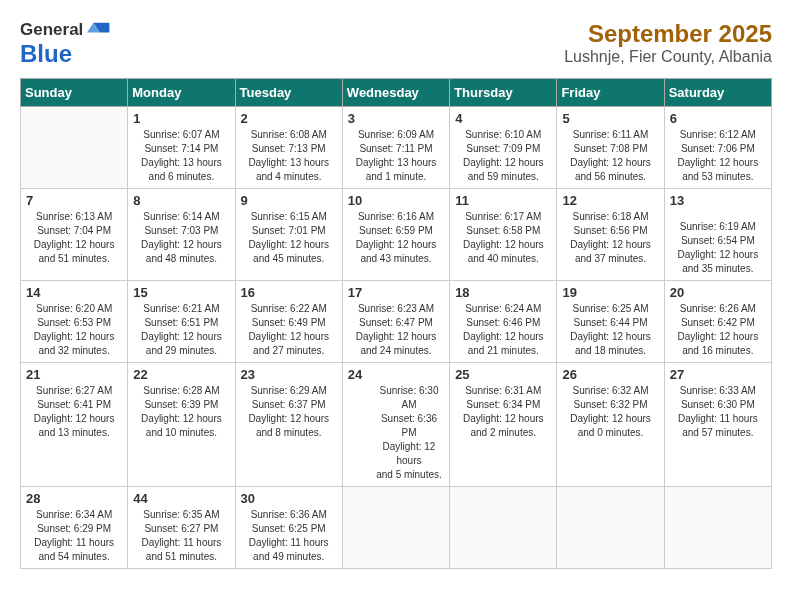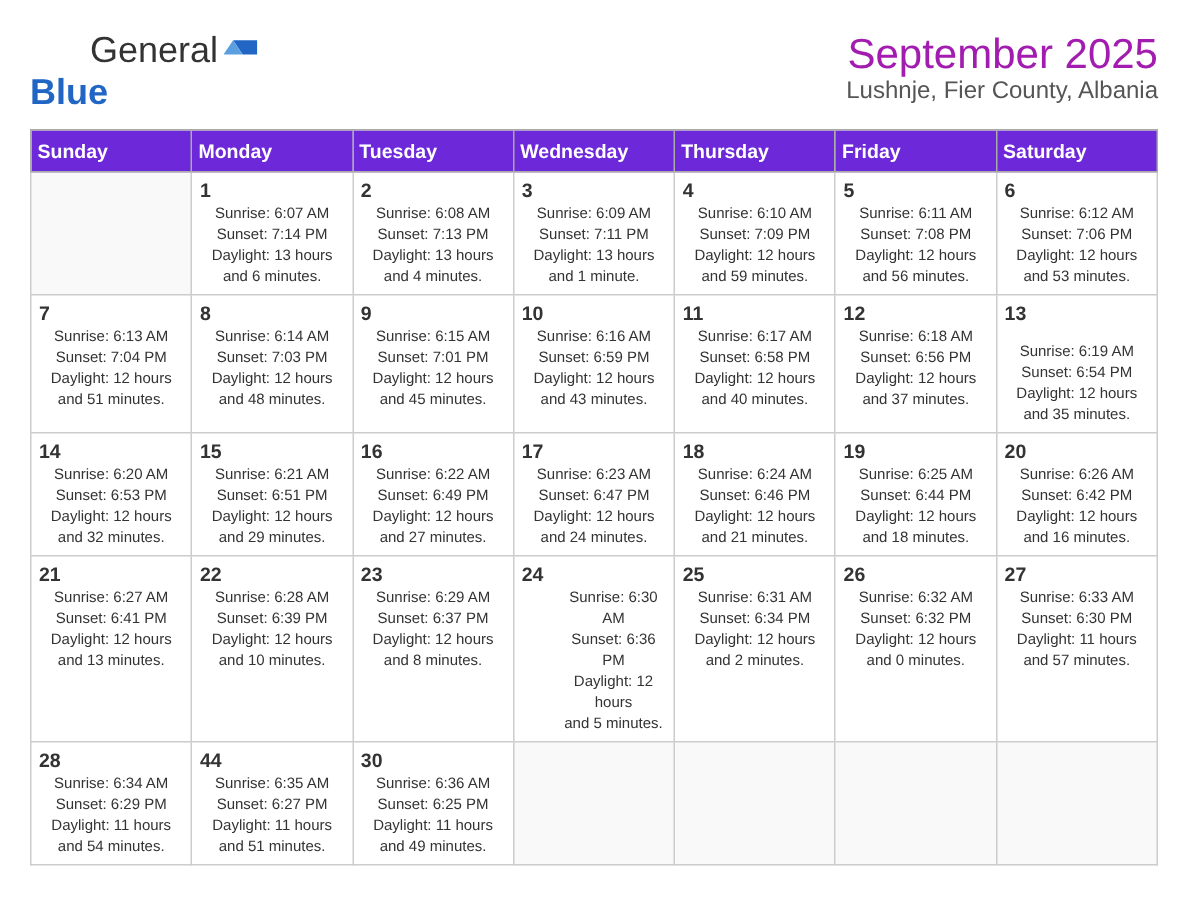--- a/index.html
+++ b/index.html
@@ -28,34 +28,34 @@
     }
     .logo-icon {
       width: 24px;
       height: 20px;
       margin-left: 2px;
     }
     .title-block {
       text-align: right;
     }
     .month-title {
-      font-size: 28px;
-      font-weight: normal;
-      color: #a21caf;
+      font-size: 24px;
+      font-weight: bold;
+      color: #a16207;
     }
     .subtitle {
       font-size: 16px;
       color: #555;
     }
     .calendar {
       width: 100%;
       border-collapse: collapse;
     }
     .calendar th {
-      background-color: #6d28d9;
+      background-color: #0f766e;
       color: #fff;
       font-size: 13px;
       font-weight: bold;
       padding: 6px 4px;
       text-align: left;
       border: 1px solid #aaa;
     }
     .calendar td {
       border: 1px solid #ccc;
       vertical-align: top;
@@ -81,21 +81,21 @@
       color: #333;
       text-align: center;
     }
   </style>
 </head>
 <body>
 
 <div class="header">
   <div class="logo">
     <div class="logo-text">
-      <span style="font-size:24px;font-weight:normal;color:#333;margin-left:40px;">General</span>
+      <span style="font-size:17px;font-weight:bold;color:#333;">General</span>
       <svg class="logo-icon" viewBox="0 0 30 22" xmlns="http://www.w3.org/2000/svg">
         <polygon points="8,2 28,2 28,14 16,14" fill="#2166c4"></polygon>
         <polygon points="8,2 16,14 0,14" fill="#5aa0e0"></polygon>
       </svg>
     </div>
     <div>
       <span style="font-size:24px;font-weight:bold;color:#2166c4;">Blue</span>
     </div>
   </div>
   <div class="title-block">

